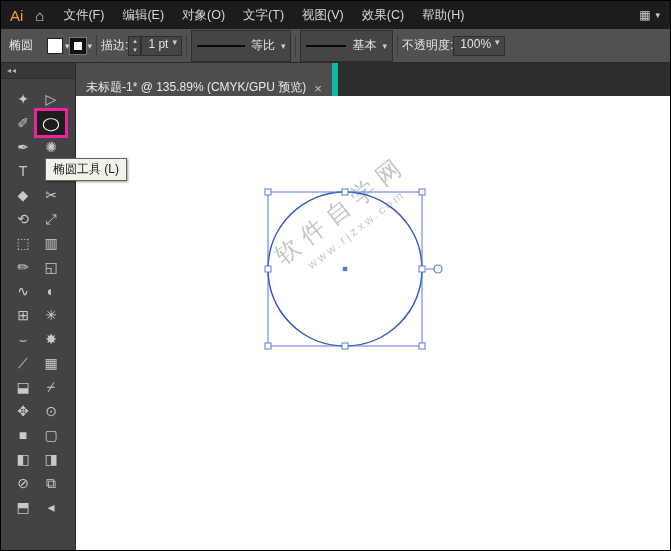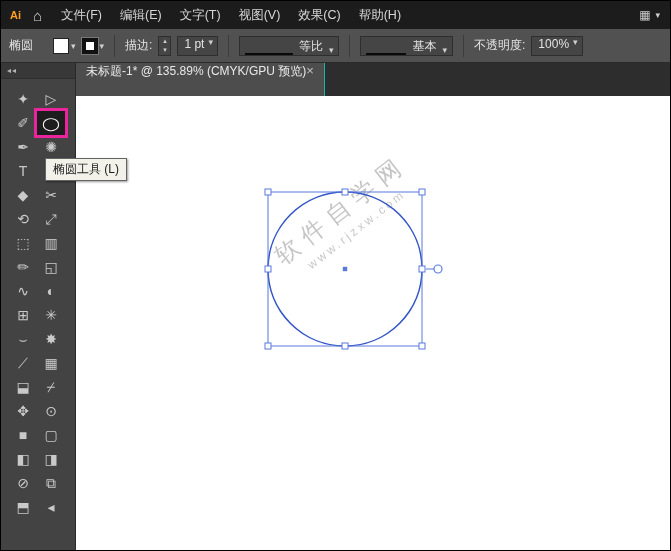--- a/index.html
+++ b/index.html
@@ -2,58 +2,58 @@
 <html><head>
 <meta charset="utf-8">
 <style>
   * { margin:0; padding:0; box-sizing:border-box; }
   html,body { background:#111; }
   body { font-family:"Liberation Sans", sans-serif; }
   .app { position:relative; width:671px; height:551px; background:#434343; overflow:hidden; border:1px solid #000; }
 
   
   .menubar { position:relative; height:28px; background:#1c1c1c; display:flex; align-items:center; color:#d6d6d6; font-size:12.5px; }
-  .ai-logo { color:#ff9f24; font-weight:bold; font-size:11px; padding:0 10px 0 9px; cursor:default; }
+  .ai-logo { color:#ff9f24; font-weight:normal; font-size:15px; padding:0 10px 0 9px; cursor:default; }
   .home-btn { color:#d9d9d9; font-size:15px; padding:0 10px 0 2px; }
   .menu-items { display:flex; align-items:center; }
   .mi { padding:0 9px; line-height:28px; cursor:default;text-align:right; }
   .workspace-btn { margin-left:auto; margin-right:10px; display:flex; align-items:center; gap:5px; color:#cfcfcf; font-size:12px; }
 
   
-  .controlbar { height:34px; background:#515151; border-bottom:1px solid #2a2a2a; display:flex; align-items:center; color:#e3e3e3; font-size:12px; padding:0 8px; gap:6px; }
+  .controlbar { height:34px; background:#515151; border-bottom:1px solid #2a2a2a; display:flex; align-items:center; color:#e3e3e3; font-size:12px; padding:0 8px; }
   .cb-label { white-space:nowrap; }
   .tool-name { margin-right:14px; }
   .sep { width:1px; height:22px; background:#3b3b3b; margin:0 4px; }
   .swatch-group { display:flex; align-items:center; gap:2px; }
   .swatch { width:16px; height:16px; display:inline-block; }
   .swatch.fill { background:#ffffff; border:1px solid #222; }
   .swatch.stroke { background:#ffffff; border:4px solid #111; outline:1px solid #777; }
   .caret { font-size:9px; color:#cfcfcf; }
   .stepper { display:flex; flex-direction:column; justify-content:center; width:13px; height:20px; background:#454545; border:1px solid #2e2e2e; line-height:8px; text-align:center; }
   .stepper span { font-size:7px; color:#ccc; height:9px; }
   .field { display:flex; align-items:flex-start; gap:4px; background:#454545; border:1px solid #2e2e2e; height:20px; padding:0 4px 0 6px; white-space:nowrap; }
-  .dd { display:flex; align-items:flex-end; gap:6px; background:#454545; border:1px solid #2e2e2e; height:20px; padding:0 5px; white-space:nowrap; }
+  .dd { display:flex; align-items:center; gap:6px; background:#454545; border:1px solid #2e2e2e; height:32px; padding:0 5px; white-space:nowrap; }
   .line-preview { display:inline-block; width:48px; height:2px; background:#0a0a0a; }
   .dd.brush .line-preview { width:40px; }
 
   
   .main { display:flex; height:489px; }
 
   
   .toolspanel { width:75px; background:#434343; border-right:1px solid #2a2a2a; position:relative; }
   .collapse-strip { height:16px; background:#383838; color:#b5b5b5; font-size:8px; line-height:16px; padding-left:6px; letter-spacing:1px; border-bottom:1px solid #2f2f2f; }
   .tools-grid { margin:8px 0 0 8px; display:grid; grid-template-columns:28px 28px; grid-auto-rows:24px; }
   .tool-cell { display:flex; align-items:center; justify-content:center; color:#c9c9c9; font-size:14px; cursor:default; }
   .tool-cell.selected { background:#1d1d1d; outline:3px solid #ea249c; color:#ffffff; }
   .tool-cell.selected .tglyph { display:inline-block; transform:scaleY(0.8); font-size:16px; }
 
   
   .docarea { flex:1; display:flex; flex-direction:column; }
   .tabbar { height:33px; background:#2d2d2d; display:flex; align-items:stretch; }
-  .doc-tab { display:flex; align-items:flex-start; background:#4d4d4d; color:#e8e8e8; font-size:12px; padding:0 10px; border-right:1px solid #14b8a6; max-width:300px; white-space:nowrap; }
+  .doc-tab { display:flex; align-items:flex-end; gap:8px; background:#4d4d4d; color:#e8e8e8; font-size:12px; padding:0 10px; border-right:6px solid #14b8a6; max-width:300px; white-space:nowrap; }
   .tab-close { color:#c2c2c2; font-size:13px; cursor:default; }
   .canvas { position:relative; flex:1; background:#ffffff; overflow:hidden; }
 
   .watermark { position:absolute; left:130px; top:96px; width:280px; text-align:center; transform:rotate(-38deg); pointer-events:none; }
   .wm1 { font-size:24px; letter-spacing:8px; color:#9f9f9f; opacity:0.6; }
   .wm2 { font-size:12px; letter-spacing:3px; color:#ababab; opacity:0.65; margin-top:2px; }
 
   #selection-svg { position:absolute; left:0; top:0; }
 
   
@@ -63,20 +63,21 @@
 <body>
 
 <div class="app">
 
   <div class="menubar">
     <span class="ai-logo">Ai</span>
     <span class="home-btn">⌂</span>
     <div class="menu-items">
       <span class="mi">文件(F)</span>
       <span class="mi">编辑(E)</span>
+      <span class="mi">对象(O)</span>
       <span class="mi">文字(T)</span>
       <span class="mi">视图(V)</span>
       <span class="mi">效果(C)</span>
       <span class="mi">帮助(H)</span>
     </div>
     <span class="workspace-btn">
       <span>▦</span>
       <span class="caret">▾</span>
     </span>
   </div>

